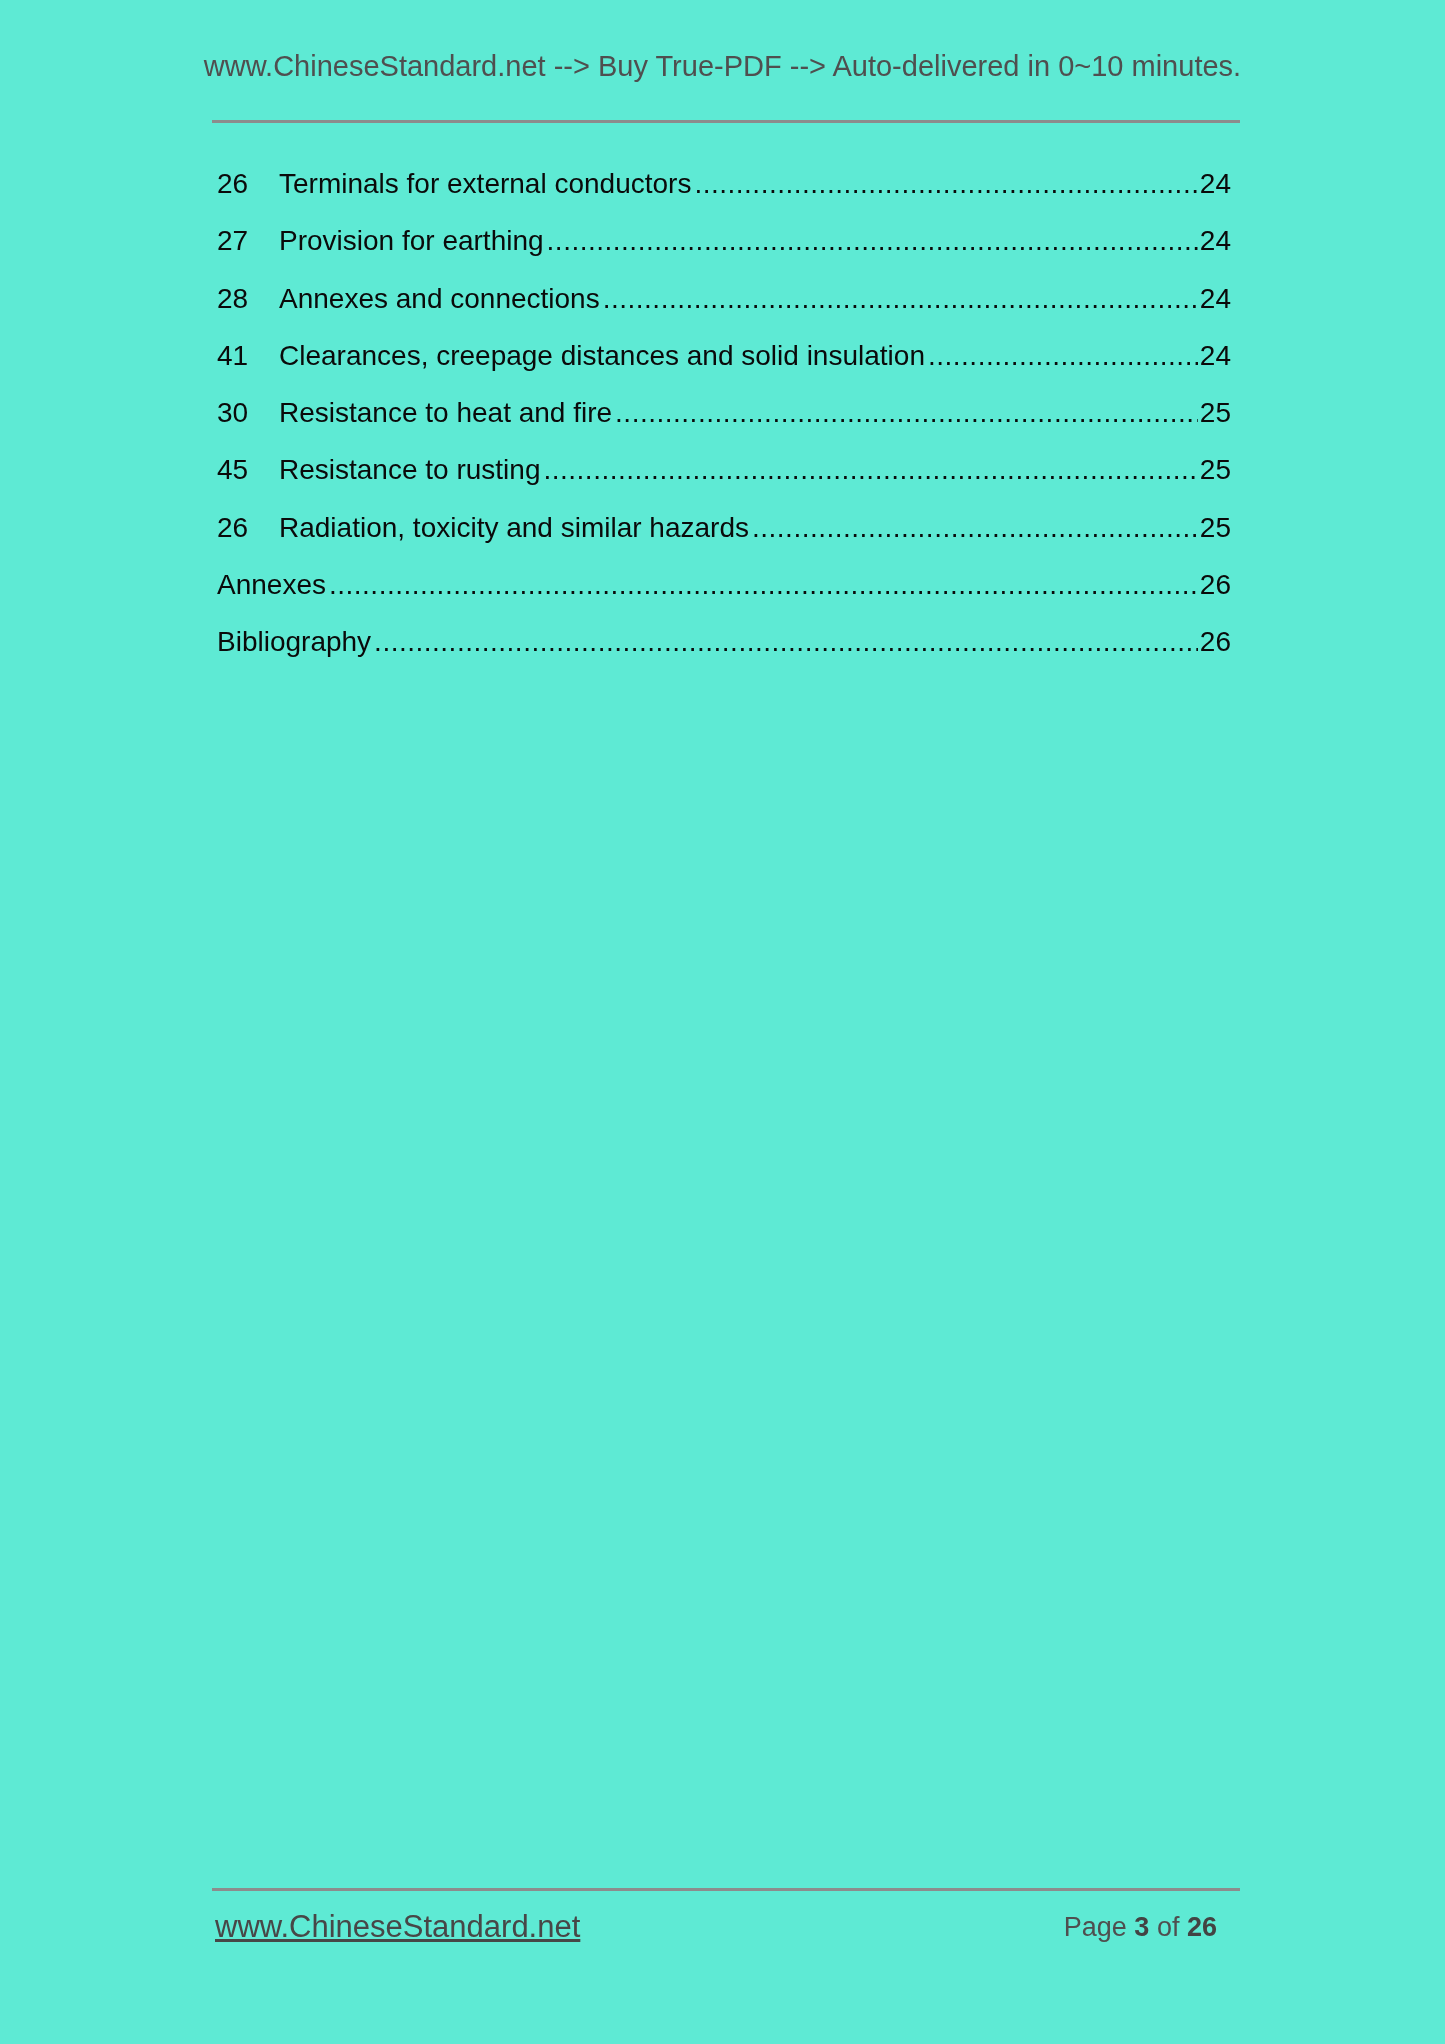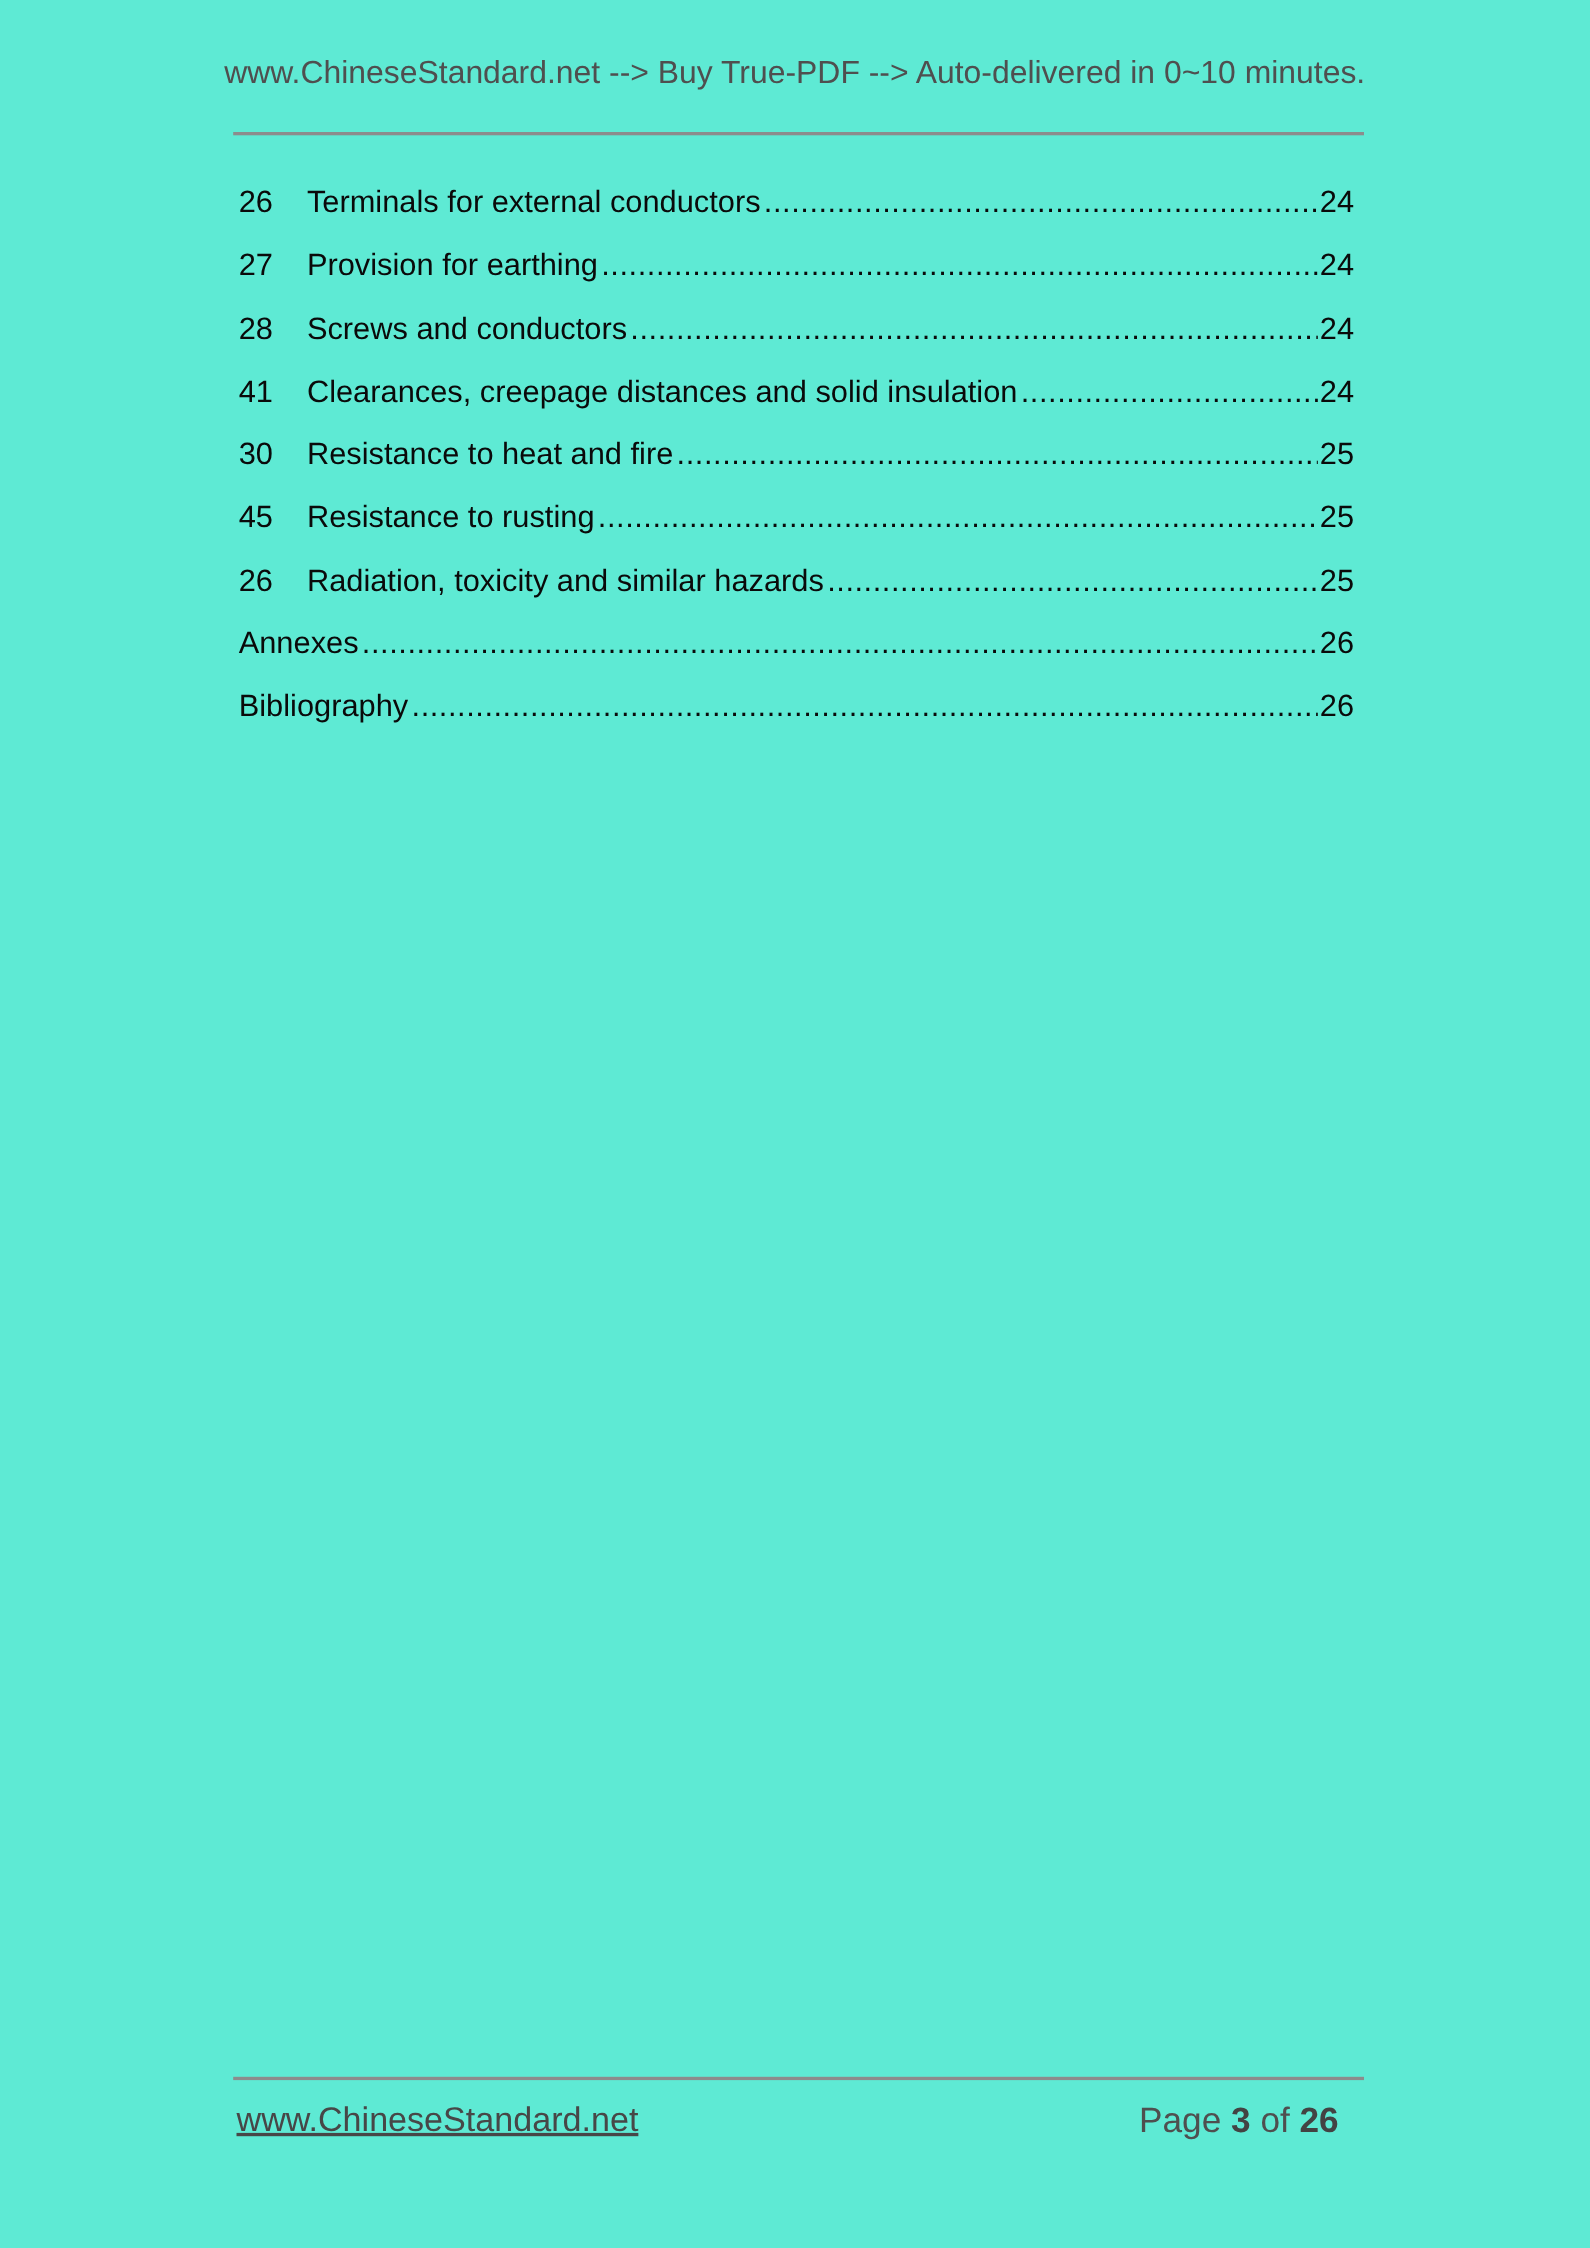--- a/index.html
+++ b/index.html
@@ -87,21 +87,21 @@
     top: 1910px;
     font-size: 31px;
     color: #474747;
     text-decoration: underline;
     line-height: 34px;
   }
   .footer-page {
     position: absolute;
     right: 228px;
     top: 1910px;
-    font-size: 32px;
+    font-size: 27px;
     color: #4f4f4f;
     line-height: 34px;
   }
   .footer-page b { color: #434343; }
 </style>
 </head>
 <body>
 
 <div class="page">
 
@@ -120,21 +120,21 @@
 
     <div class="toc-row">
       <span class="toc-num">27</span>
       <span class="toc-title">Provision for earthing</span>
       <span class="toc-dots">............................................................................................................................................................................................................................</span>
       <span class="toc-page">24</span>
     </div>
 
     <div class="toc-row">
       <span class="toc-num">28</span>
-      <span class="toc-title">Screws and conductors</span>
+      <span class="toc-title">Annexes and connections</span>
       <span class="toc-dots">............................................................................................................................................................................................................................</span>
       <span class="toc-page">24</span>
     </div>
 
     <div class="toc-row">
       <span class="toc-num">41</span>
       <span class="toc-title">Clearances, creepage distances and solid insulation</span>
       <span class="toc-dots">............................................................................................................................................................................................................................</span>
       <span class="toc-page">24</span>
     </div>

